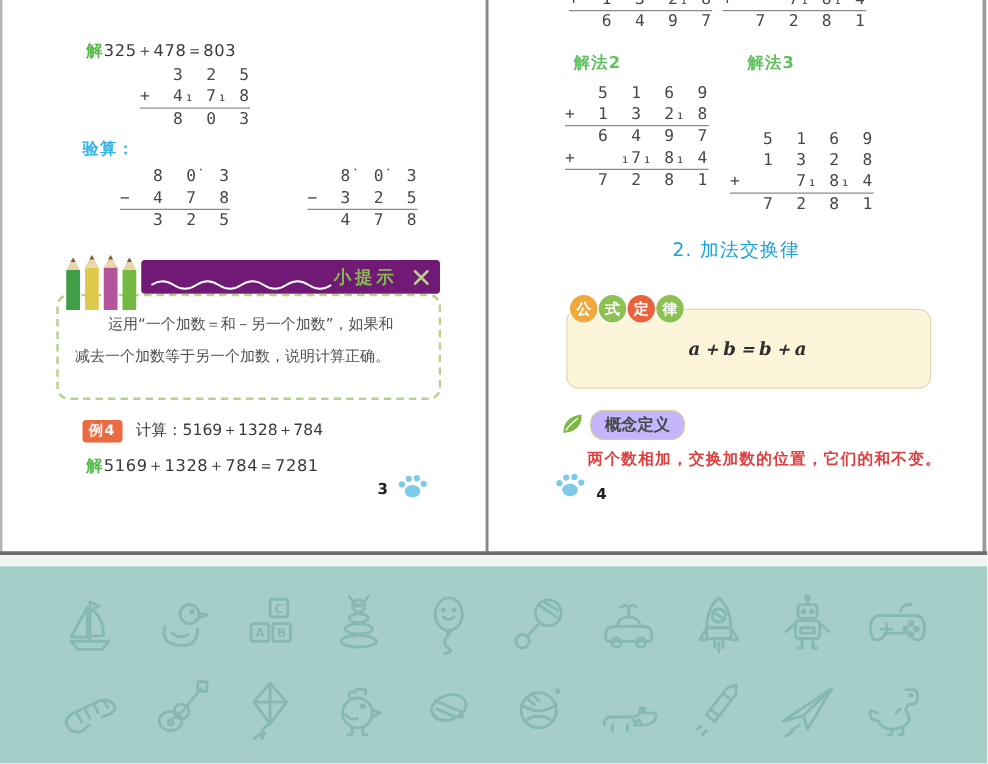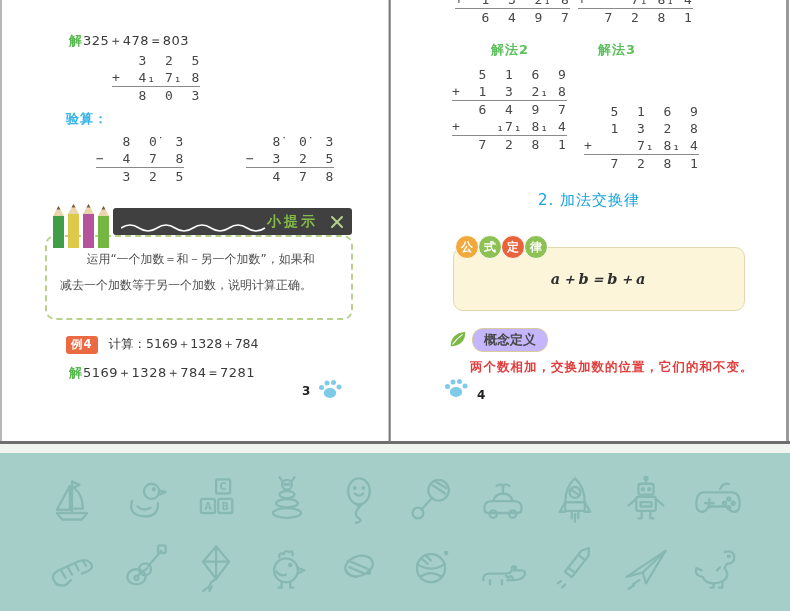--- a/index.html
+++ b/index.html
@@ -18,21 +18,21 @@
   .colblock .cl{white-space:pre;}
   .colblock .cl.rule{border-top:1.3px solid #8a8a8a;}
   .clip{overflow:hidden;height:26px;}
   .clip .colblock{margin-top:-9px;display:block;}
   
   .verify-label{color:#36b4e8;font-weight:bold;font-size:13px;letter-spacing:1px;}
   .method-label{color:#5ec05e;font-weight:bold;font-size:13px;letter-spacing:1px;}
   .sec-title{color:#18a2dc;font-weight:normal;font-size:15px;letter-spacing:1px;text-align:center;width:396px;}
   
   .tip-wrap{width:310px;height:114px;}
-  .tip-strip{position:absolute;left:69px;right:2px;top:2px;height:27px;background:#404040;border-radius:3px;}
+  .tip-strip{position:absolute;left:69px;right:2px;top:2px;height:27px;background:#701a75;border-radius:3px;}
   .tip-title{position:absolute;right:34px;top:5px;color:#85bb4b;font-weight:bold;font-size:14px;letter-spacing:3px;}
   .tip-x{position:absolute;right:8px;top:6px;}
   .tip-wave{position:absolute;left:8px;top:10px;}
   .tip-body{position:absolute;left:1px;right:1px;top:29px;bottom:0;border:2px dashed #b7d38b;border-radius:10px;
             background:#fff;padding:9px 13px 0;font-size:12px;color:#4e4e4e;line-height:26px;}
   .tip-line1{display:block;text-indent:2.2em;}
   .tip-pencils{position:absolute;left:5px;top:-10px;z-index:2;}
   
   .badge-row{z-index:2;}
   .badge-circle{display:inline-block;width:22px;height:22px;border-radius:50%;color:#fff;font-size:12px;
@@ -134,21 +134,21 @@
       </svg>
   </span>
 
   <div class="abs clip" style="left:455px;top:0;">
     <div class="colblock"><div class="cl">+  1  3  2₁ 8</div><div class="cl rule">   6  4  9  7</div></div>
   </div>
   <div class="abs clip" style="left:578px;top:0;">
     <div class="colblock"><div class="cl">+     7₁ 8₁ 4</div><div class="cl rule">   7  2  8  1</div></div>
   </div>
 
-  <div class="abs method-label" style="left:459px;top:41px;margin-left:32px;">解法2</div>
+  <div class="abs method-label" style="left:459px;top:41px;">解法2</div>
   <div class="abs method-label" style="left:598px;top:41px;">解法3</div>
 
   <div class="abs colblock" style="left:452px;top:66px;"><div class="cl">   5  1  6  9</div><div class="cl">+  1  3  2₁ 8</div><div class="cl rule">   6  4  9  7</div><div class="cl">+    ₁7₁ 8₁ 4</div><div class="cl rule">   7  2  8  1</div></div>
   <div class="abs colblock" style="left:584px;top:103px;"><div class="cl">   5  1  6  9</div><div class="cl">   1  3  2  8</div><div class="cl">+     7₁ 8₁ 4</div><div class="cl rule">   7  2  8  1</div></div>
 
   <div class="abs sec-title" style="left:391px;top:191px;">2. 加法交换律</div>
 
   <div class="abs badge-row" style="left:455px;top:235px;"><span class="badge-circle" style="background: rgb(240, 169, 58);">公</span><span class="badge-circle" style="background: rgb(141, 193, 83);">式</span><span class="badge-circle" style="background: rgb(232, 99, 60);">定</span><span class="badge-circle" style="background: rgb(141, 193, 83);">律</span></div>
   <div class="abs formula-box" style="left:453px;top:247px;">
     <span class="formula-text">a＋b＝b＋a</span>

